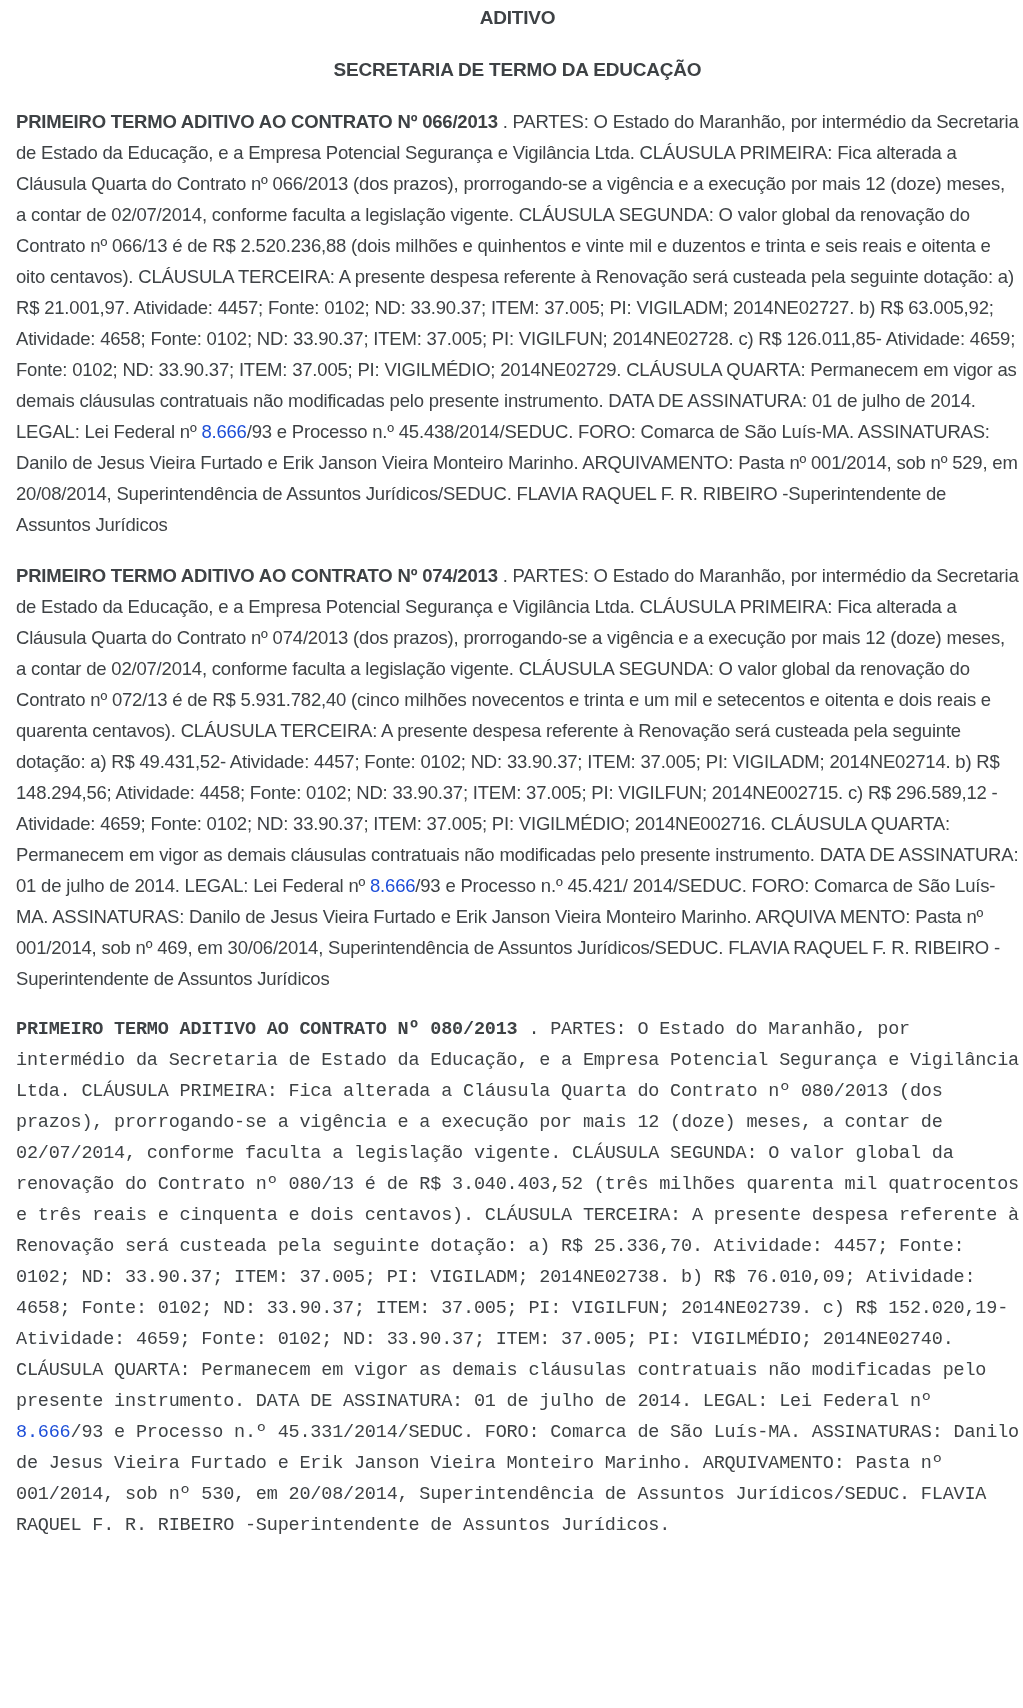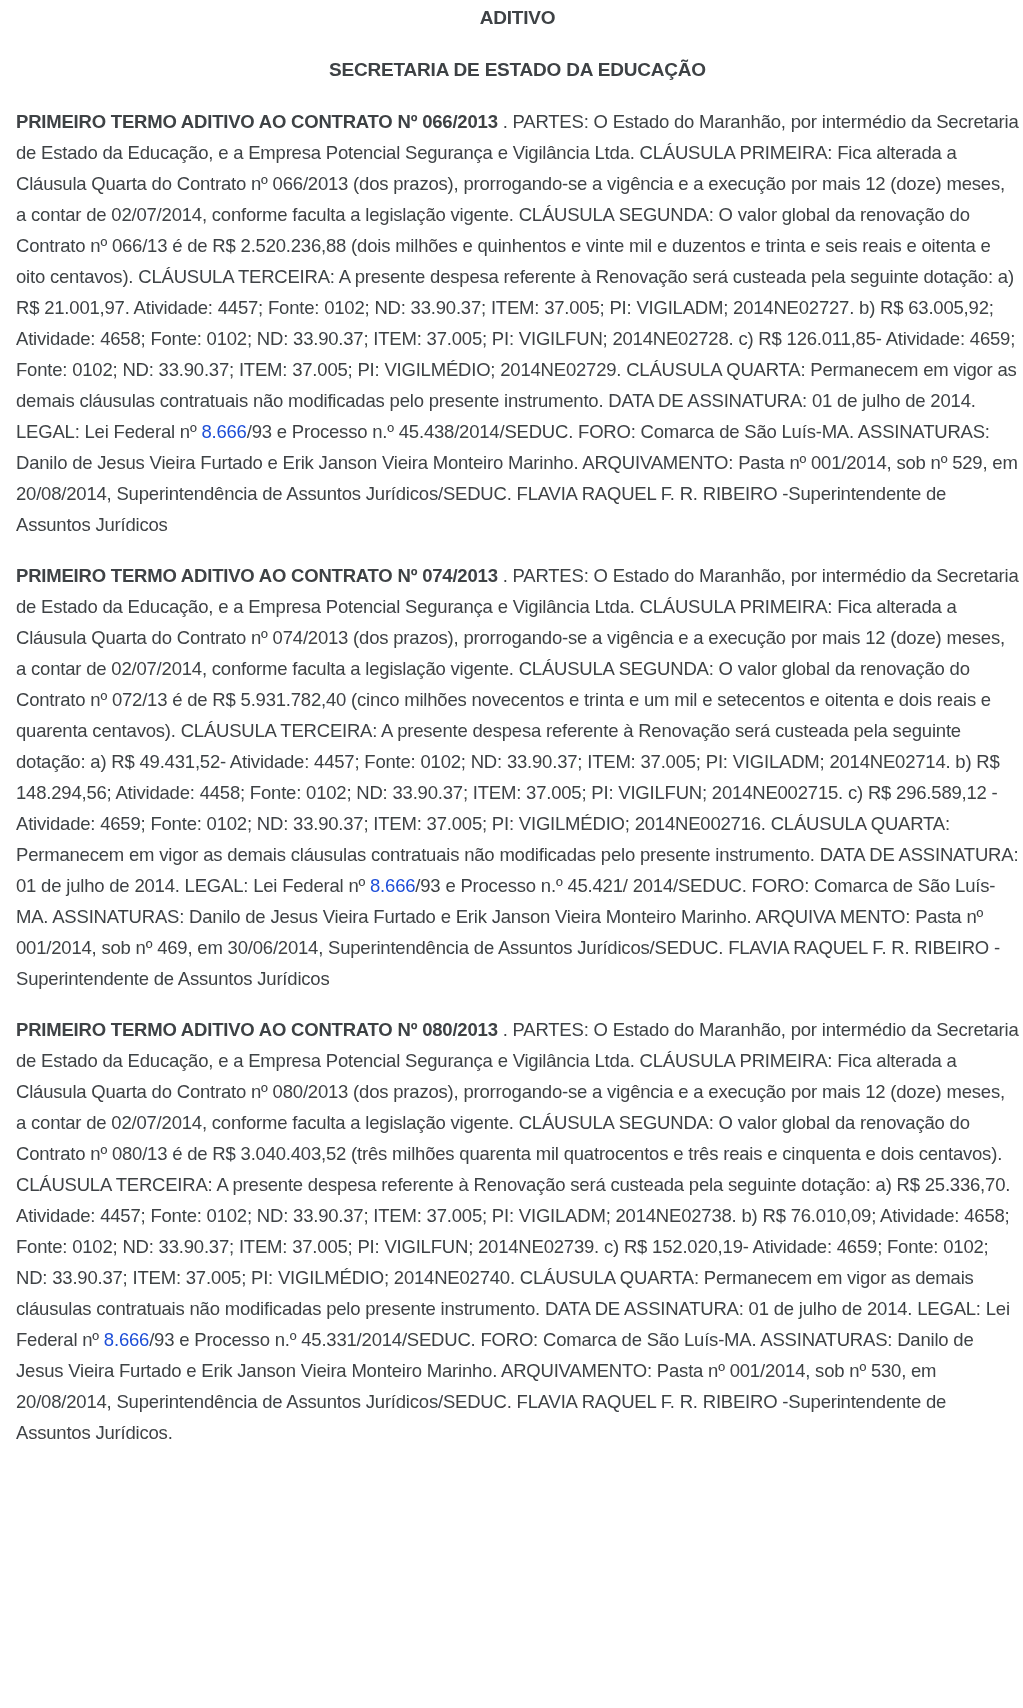--- a/index.html
+++ b/index.html
@@ -33,38 +33,39 @@
     margin-top: 25px;
   }
   p.entry {
     font-size: 18.5px;
     line-height: 31px;
     margin: 0 0 20px 0;
     text-align: left;
   }
   p.entry:last-child {
     margin-bottom: 16px;
+    font-family: Liberation Mono, monospace;
   }
   .lead {
     font-weight: 700;
   }
   a.law-link {
     color: #1d4ed8;
     text-decoration: none;
     cursor: pointer;
   }
 </style>
 </head>
 <body>
 
 <div class="doc">
 
   <h1 class="doc-title">ADITIVO</h1>
 
-  <h2 class="section-title">SECRETARIA DE ESTADO DA EDUCAÇÃO</h2>
+  <h2 class="section-title">SECRETARIA DE TERMO DA EDUCAÇÃO</h2>
 
   <div class="body-copy">
 
     <p class="entry"><span class="lead">PRIMEIRO TERMO ADITIVO AO CONTRATO Nº 066/2013</span><span> . PARTES: O Estado do Maranhão, por intermédio da Secretaria de Estado da Educação, e a Empresa Potencial Segurança e Vigilância Ltda. CLÁUSULA PRIMEIRA: Fica alterada a Cláusula Quarta do Contrato nº 066/2013 (dos prazos), prorrogando-se a vigência e a execução por mais 12 (doze) meses, a contar de 02/07/2014, conforme faculta a legislação vigente. CLÁUSULA SEGUNDA: O valor global da renovação do Contrato nº 066/13 é de R$ 2.520.236,88 (dois milhões e quinhentos e vinte mil e duzentos e trinta e seis reais e oitenta e oito centavos). CLÁUSULA TERCEIRA: A presente despesa referente à Renovação será custeada pela seguinte dotação: a) R$ 21.001,97. Atividade: 4457; Fonte: 0102; ND: 33.90.37; ITEM: 37.005; PI: VIGILADM; 2014NE02727. b) R$ 63.005,92; Atividade: 4658; Fonte: 0102; ND: 33.90.37; ITEM: 37.005; PI: VIGILFUN; 2014NE02728. c) R$ 126.011,85- Atividade: 4659; Fonte: 0102; ND: 33.90.37; ITEM: 37.005; PI: VIGILMÉDIO; 2014NE02729. CLÁUSULA QUARTA: Permanecem em vigor as demais cláusulas contratuais não modificadas pelo presente instrumento. DATA DE ASSINATURA: 01 de julho de 2014. LEGAL: Lei Federal nº </span><a class="law-link">8.666</a><span>/93 e Processo n.º 45.438/2014/SEDUC. FORO: Comarca de São Luís-MA. ASSINATURAS: Danilo de Jesus Vieira Furtado e Erik Janson Vieira Monteiro Marinho. ARQUIVAMENTO: Pasta nº 001/2014, sob nº 529, em 20/08/2014, Superintendência de Assuntos Jurídicos/SEDUC. FLAVIA RAQUEL F. R. RIBEIRO -Superintendente de Assuntos Jurídicos</span></p>
 
     <p class="entry"><span class="lead">PRIMEIRO TERMO ADITIVO AO CONTRATO Nº 074/2013</span><span> . PARTES: O Estado do Maranhão, por intermédio da Secretaria de Estado da Educação, e a Empresa Potencial Segurança e Vigilância Ltda. CLÁUSULA PRIMEIRA: Fica alterada a Cláusula Quarta do Contrato nº 074/2013 (dos prazos), prorrogando-se a vigência e a execução por mais 12 (doze) meses, a contar de 02/07/2014, conforme faculta a legislação vigente. CLÁUSULA SEGUNDA: O valor global da renovação do Contrato nº 072/13 é de R$ 5.931.782,40 (cinco milhões novecentos e trinta e um mil e setecentos e oitenta e dois reais e quarenta centavos). CLÁUSULA TERCEIRA: A presente despesa referente à Renovação será custeada pela seguinte dotação: a) R$ 49.431,52- Atividade: 4457; Fonte: 0102; ND: 33.90.37; ITEM: 37.005; PI: VIGILADM; 2014NE02714. b) R$ 148.294,56; Atividade: 4458; Fonte: 0102; ND: 33.90.37; ITEM: 37.005; PI: VIGILFUN; 2014NE002715. c) R$ 296.589,12 - Atividade: 4659; Fonte: 0102; ND: 33.90.37; ITEM: 37.005; PI: VIGILMÉDIO; 2014NE002716. CLÁUSULA QUARTA: Permanecem em vigor as demais cláusulas contratuais não modificadas pelo presente instrumento. DATA DE ASSINATURA: 01 de julho de 2014. LEGAL: Lei Federal nº </span><a class="law-link">8.666</a><span>/93 e Processo n.º 45.421/ 2014/SEDUC. FORO: Comarca de São Luís-MA. ASSINATURAS: Danilo de Jesus Vieira Furtado e Erik Janson Vieira Monteiro Marinho. ARQUIVA MENTO: Pasta nº 001/2014, sob nº 469, em 30/06/2014, Superintendência de Assuntos Jurídicos/SEDUC. FLAVIA RAQUEL F. R. RIBEIRO -Superintendente de Assuntos Jurídicos</span></p>
 
     <p class="entry"><span class="lead">PRIMEIRO TERMO ADITIVO AO CONTRATO Nº 080/2013</span><span> . PARTES: O Estado do Maranhão, por intermédio da Secretaria de Estado da Educação, e a Empresa Potencial Segurança e Vigilância Ltda. CLÁUSULA PRIMEIRA: Fica alterada a Cláusula Quarta do Contrato nº 080/2013 (dos prazos), prorrogando-se a vigência e a execução por mais 12 (doze) meses, a contar de 02/07/2014, conforme faculta a legislação vigente. CLÁUSULA SEGUNDA: O valor global da renovação do Contrato nº 080/13 é de R$ 3.040.403,52 (três milhões quarenta mil quatrocentos e três reais e cinquenta e dois centavos). CLÁUSULA TERCEIRA: A presente despesa referente à Renovação será custeada pela seguinte dotação: a) R$ 25.336,70. Atividade: 4457; Fonte: 0102; ND: 33.90.37; ITEM: 37.005; PI: VIGILADM; 2014NE02738. b) R$ 76.010,09; Atividade: 4658; Fonte: 0102; ND: 33.90.37; ITEM: 37.005; PI: VIGILFUN; 2014NE02739. c) R$ 152.020,19- Atividade: 4659; Fonte: 0102; ND: 33.90.37; ITEM: 37.005; PI: VIGILMÉDIO; 2014NE02740. CLÁUSULA QUARTA: Permanecem em vigor as demais cláusulas contratuais não modificadas pelo presente instrumento. DATA DE ASSINATURA: 01 de julho de 2014. LEGAL: Lei Federal nº </span><a class="law-link">8.666</a><span>/93 e Processo n.º 45.331/2014/SEDUC. FORO: Comarca de São Luís-MA. ASSINATURAS: Danilo de Jesus Vieira Furtado e Erik Janson Vieira Monteiro Marinho. ARQUIVAMENTO: Pasta nº 001/2014, sob nº 530, em 20/08/2014, Superintendência de Assuntos Jurídicos/SEDUC. FLAVIA RAQUEL F. R. RIBEIRO -Superintendente de Assuntos Jurídicos.</span></p>
 
   </div>

